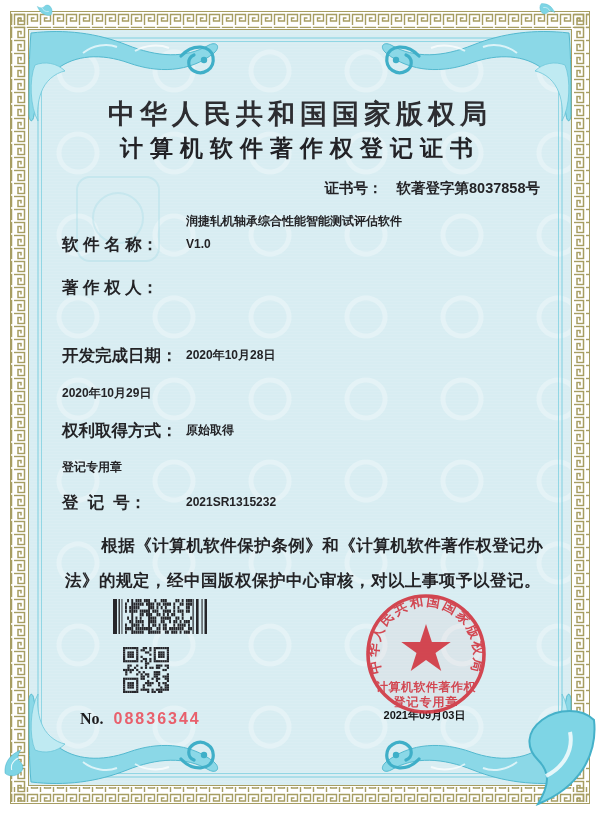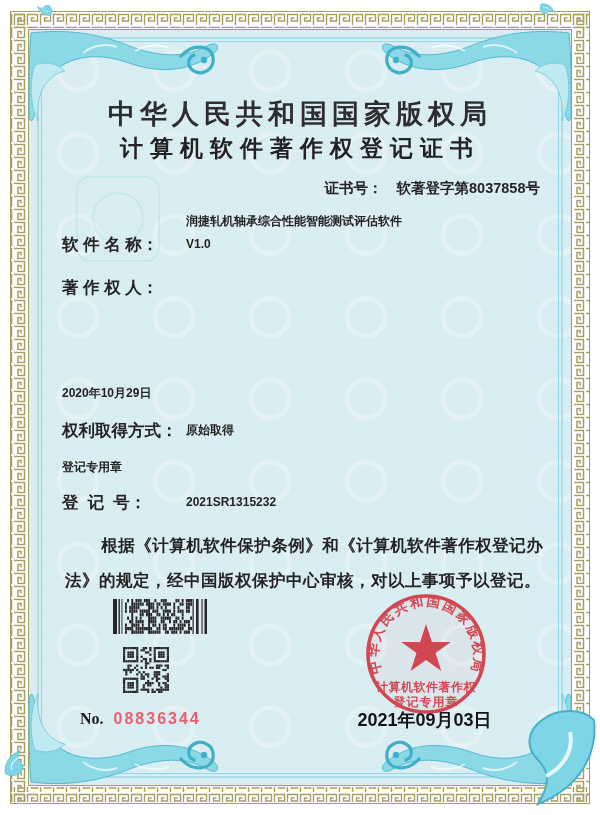--- a/index.html
+++ b/index.html
@@ -48,21 +48,21 @@
   }
   .codes svg{position:absolute; z-index:3;}
   #barcode-svg{left:113px; top:599px;}
   #qr-svg{left:123px; top:647px;}
   .serial{position:absolute; left:80px; top:710px; z-index:3; font-size:16px;}
   .serial .prefix{font-family:"Liberation Serif", serif; font-weight:700; color:#1c1c1e;}
   .serial .num{margin-left:10px; font-weight:700; letter-spacing:2px; color:#e8606c;}
   svg.seal{position:absolute; left:356px; top:584px; z-index:4; opacity:.9;}
   .issue-date{
     position:absolute; left:352px; top:708px; width:145px; z-index:3;
-    text-align:center; font-size:18px; font-weight:700; color:#141416;
+    text-align:center; font-size:11px; font-weight:700; color:#141416;
   }
 </style>
 </head>
 <body>
 
 <div class="page">
   <div class="inner-bg"></div>
   <div class="texture"></div>
 
   <svg class="frame" width="600" height="815" viewBox="0 0 600 815" xmlns="http://www.w3.org/2000/svg" xmlns:xlink="http://www.w3.org/1999/xlink">
@@ -119,20 +119,24 @@
 
   <div class="field-row" style="top:210px">
     <div class="row-label">软 件 名 称：</div>
     <div class="row-value">
       <div>润捷轧机轴承综合性能智能测试评估软件</div>
       <div>V1.0</div>
     </div>
   </div>
   <div class="field-row" style="top:277px">
     <div class="row-label">著 作 权 人：</div>
+  </div>
+  <div class="field-row" style="top:344px">
+    <div class="row-label">开发完成日期：</div>
+    <div class="row-value">2020年10月28日</div>
   </div>
   <div class="field-row" style="top:382px">
     <div class="row-value">2020年10月29日</div>
   </div>
   <div class="field-row" style="top:419px">
     <div class="row-label">权利取得方式：</div>
     <div class="row-value">原始取得</div>
   </div>
   <div class="field-row" style="top:456px">
     <div class="row-value">登记专用章</div>

